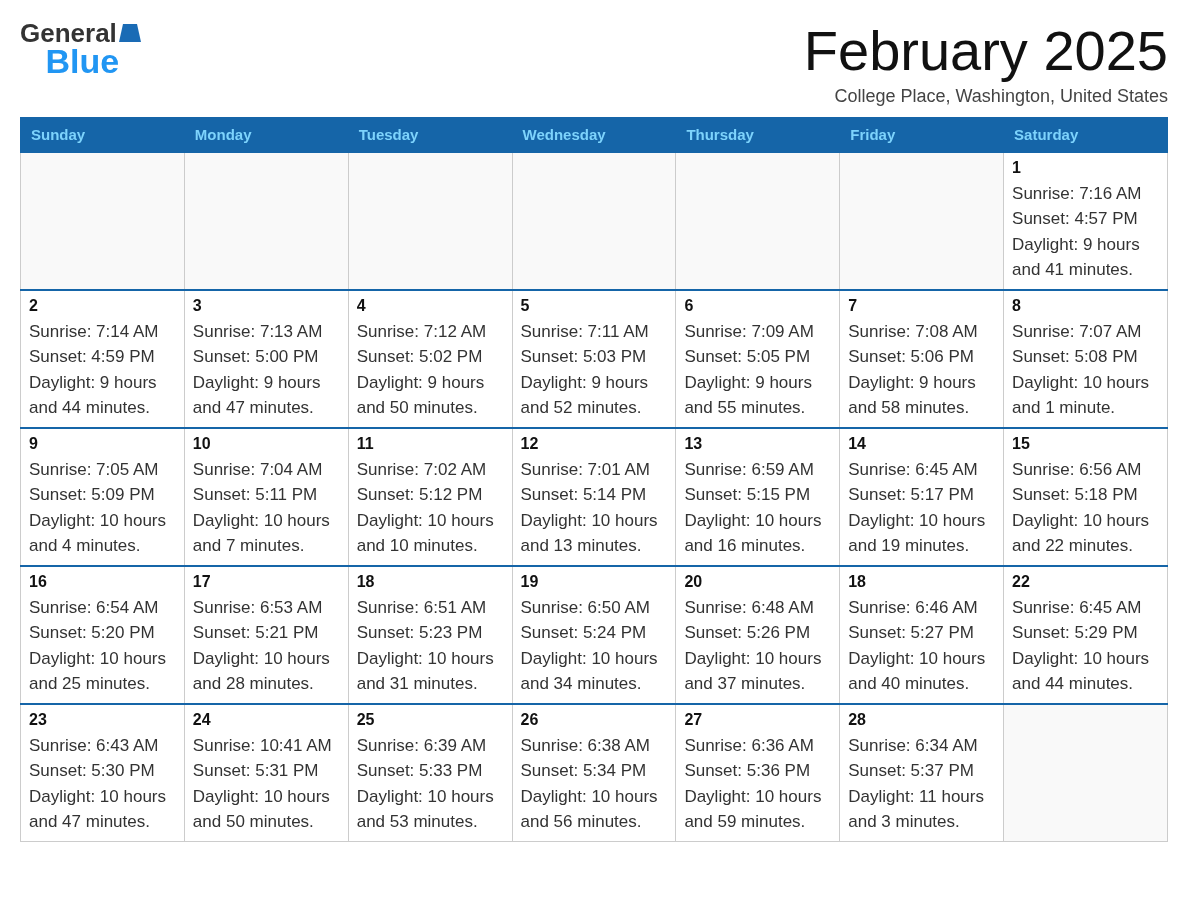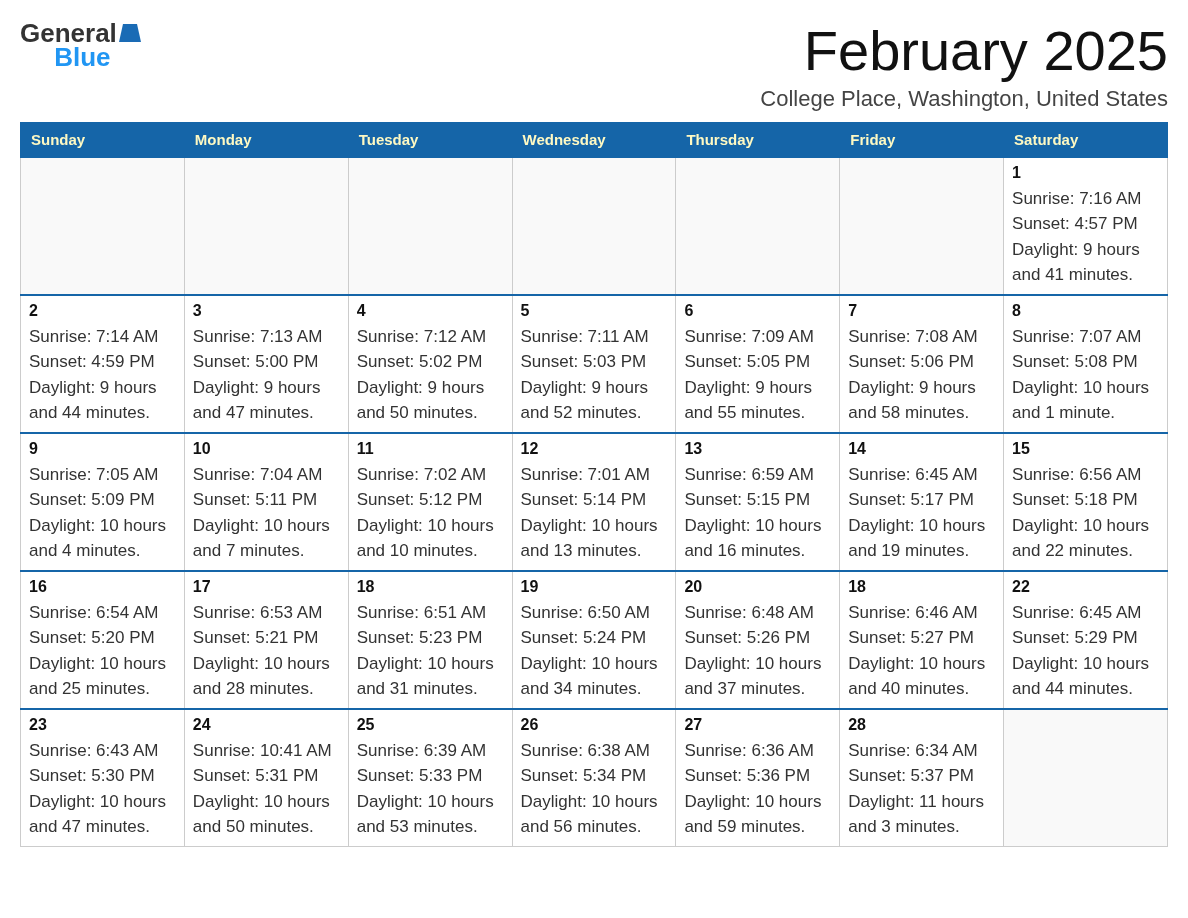--- a/index.html
+++ b/index.html
@@ -23,32 +23,32 @@
     .title-block {
       text-align: right;
     }
     .month-title {
       font-size: 56px;
       font-weight: normal;
       color: #111;
       line-height: 1.1;
     }
     .location-title {
-      font-size: 22px;
+      font-size: 18px;
       color: #444;
       margin-top: 4px;
     }
     .calendar-table {
       width: 100%;
       border-collapse: collapse;
       margin-top: 10px;
     }
     .calendar-table th {
       background-color: #1565a8;
-      color: #fef9c3;
+      color: #7dd3fc;
       padding: 8px 10px;
       font-size: 15px;
       font-weight: bold;
       text-align: left;
       border: 1px solid #1565a8;
     }
     .calendar-table td {
       vertical-align: top;
       border: 1px solid #ccc;
       padding: 6px 8px;
@@ -79,21 +79,21 @@
 <body>
 
 <div class="header">
   <div class="logo">
     <div style="display:flex; align-items:center; font-size:26px; font-weight:bold; color:#333; line-height:1;">
       <span>General</span>
       <svg width="22" height="18" viewBox="0 0 22 18" style="margin: 0 2px;">
         <polygon points="4,0 18,0 22,18 0,18" fill="#1a6bb5"></polygon>
       </svg>
     </div>
-    <div style="color:#2196F3; font-size:26px; font-weight:bold; margin-top:-4px; padding-left: 2px;">Blue</div>
+    <div style="color:#2196F3; font-size:34px; font-weight:bold; margin-top:-4px; padding-left: 2px;">Blue</div>
   </div>
   <div class="title-block">
     <div class="month-title">February 2025</div>
     <div class="location-title">College Place, Washington, United States</div>
   </div>
 </div>
 
 <table class="calendar-table">
   <thead>
     <tr>

